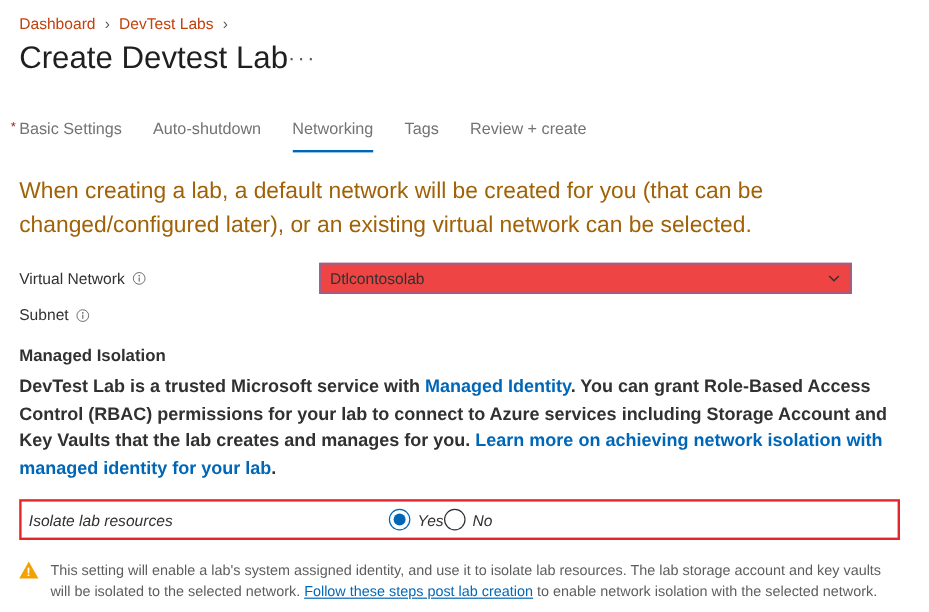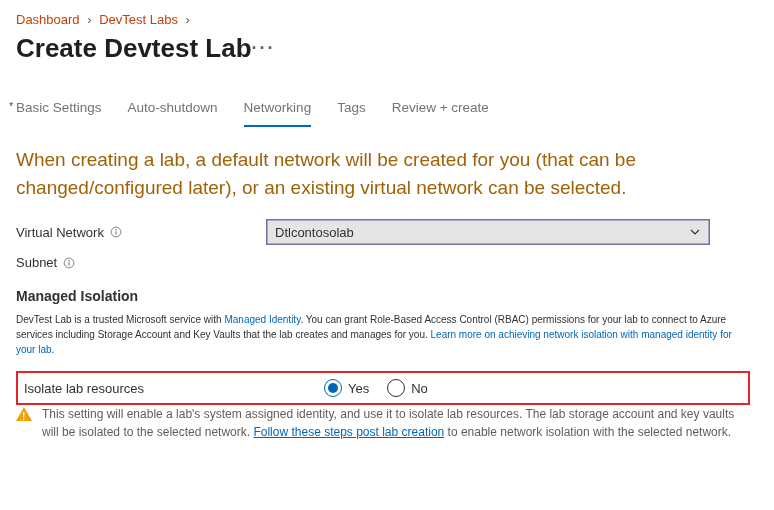--- a/index.html
+++ b/index.html
@@ -10,21 +10,21 @@
     font-size: 13px;
     color: #323130;
     background: #fff;
     width: 774px;
   }
   .breadcrumb { font-size: 13px; margin-bottom: 6px; }
   .breadcrumb a { color: #c2410c; text-decoration: none; cursor: pointer; }
   .breadcrumb .chev { color: #605e5c; margin: 0 4px; }
   h1.title {
     font-size: 26px;
-    font-weight: 700;
+    font-weight: 400;
     margin: 2px 0 30px 0;
     color: #201f1e;
     display: flex;
     align-items: center;
   }
   .ellipsis { font-size: 18px; color: #605e5c; letter-spacing: 2px; }
   .tabs {
     display: flex;
     gap: 26px;
     border-bottom: 1px solid transparent;
@@ -60,49 +60,51 @@
     display: flex;
     align-items: center;
     gap: 6px;
   }
   .info-svg { width: 12px; height: 12px; }
   .select {
     flex: 1;
     max-width: 444px;
     height: 26px;
     border: 1px solid #8a8886;
-    background: #e5e5e5;
+    background: #ef4444;
     display: flex;
     align-items: center;
     justify-content: space-between;
     padding: 0 8px;
     font-size: 13px;
     cursor: pointer;
   }
   .select.focused { border: 1px solid #7f6aa0; box-shadow: 0 0 0 0.5px #7f6aa0 inset; }
   .chev-down {
     width: 12px; height: 12px;
   }
   h3.section {
     font-size: 14px;
     font-weight: 600;
     margin: 18px 0 8px 0;
     color: #323130;
   }
-  .paragraph { font-size: 10px; line-height: 1.5; margin: 0 0 14px 0; max-width: 730px; }
+  .paragraph { font-size: 15px; line-height: 1.5; margin: 0 0 14px 0; max-width: 730px; font-weight: bold; }
   a.link { color: #0067b8; text-decoration: none; cursor: pointer; }
   .highlight-row {
     border: 2px solid #e3262c;
     padding: 6px 6px;
     display: flex;
     align-items: center;
+    margin-bottom: 16px;
     max-width: 734px;
+    font-style: italic;
   }
   .highlight-row .form-label { width: 300px; }
-  .radio-group { display: flex; gap: 18px; align-items: center; }
+  .radio-group { display: flex; align-items: center; }
   .radio-item { display: flex; align-items: center; gap: 6px; cursor: pointer; font-size: 13px; }
   .radio-outer {
     width: 18px; height: 18px; border: 1.5px solid #323130; border-radius: 50%;
     display: flex; align-items: center; justify-content: center;
   }
   .radio-outer.sel { border-color: #0067b8; }
   .radio-inner { width: 10px; height: 10px; border-radius: 50%; background: #0067b8; }
   .alert {
     display: flex;
     gap: 10px;

